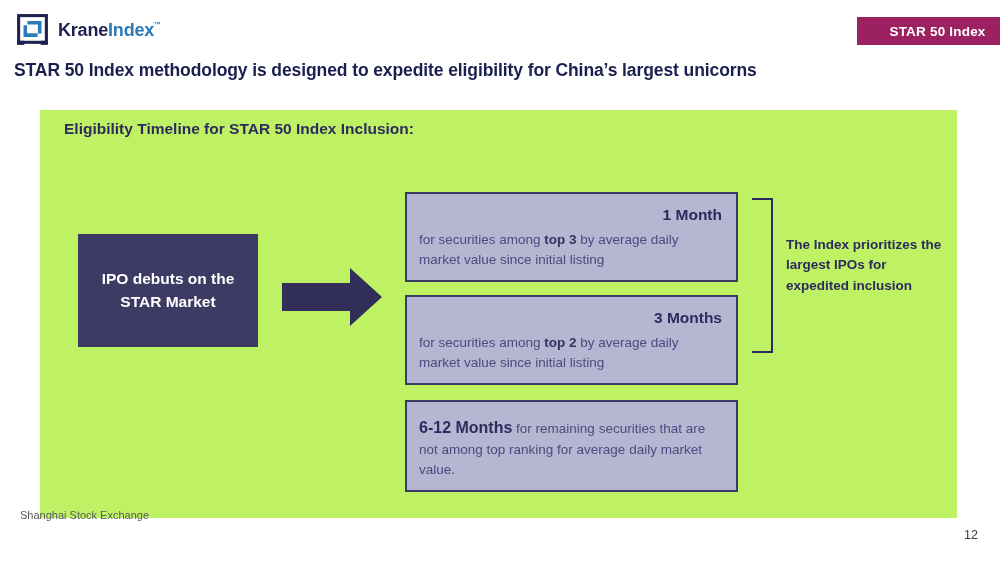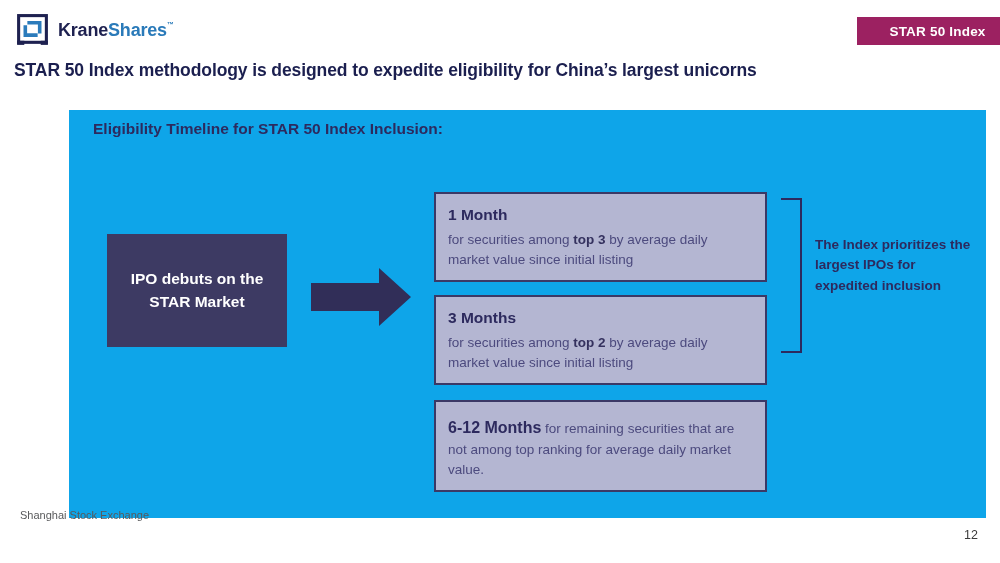--- a/index.html
+++ b/index.html
@@ -27,22 +27,21 @@
   }
 
   .page-title {
     position: absolute; left: 14px; top: 60px; width: 960px;
     color: #1b1f4f; font-size: 17.5px; font-weight: bold; letter-spacing: -0.1px;
   }
 
   
   .panel {
     position: absolute; left: 40px; top: 110px; width: 917px; height: 408px;
-    background: #0ea5e9;
-    margin-left: 29px;
+    background: #bef264;
   }
   .panel-heading {
     position: absolute; left: 24px; top: 10px;
     color: #2d2a5e; font-size: 15.5px; font-weight: bold;
   }
 
   .column-label {
     position: absolute; left: 365px; top: 61px;
     color: #2d2a5e; font-size: 12.5px; font-weight: bold;
   }
@@ -56,21 +55,21 @@
 
   .flow-arrow { position: absolute; left: 242px; top: 156px; width: 100px; height: 62px; }
 
   .timeline-box {
     position: absolute; left: 365px; width: 333px;
     background: #b4b6d2; border: 2px solid #3b3966;
     padding: 10px 14px 10px 12px;
     color: #4c4a7e; font-size: 13.5px; line-height: 1.48;
   }
   .timeline-box .box-title {
-    display: block; color: #2d2a5e; font-size: 15.5px; font-weight: bold; margin-bottom: 3px;
+    display: block; color: #2d2a5e; font-size: 15.5px; font-weight: bold; margin-bottom: 3px; text-align: right;
   }
   .timeline-box .inline-title {
     color: #2d2a5e; font-size: 16px; font-weight: bold;
   }
   .timeline-box .bold-frag { color: #34315e; font-weight: bold; }
   .box-1 { top: 82px;  height: 90px; }
   .box-2 { top: 185px; height: 90px; }
   .box-3 { top: 290px; height: 92px; padding-top: 14px; }
 
   .bracket {
@@ -99,21 +98,21 @@
 <div class="slide">
 
   <div class="logo-group">
     <svg class="logo-icon" viewBox="0 0 36 36" aria-hidden="true">
       <rect x="4.5" y="3.5" width="27" height="26" fill="none" stroke="#1e2150" stroke-width="3"></rect>
       <rect x="3" y="28" width="7" height="4" fill="#1e2150"></rect>
       <rect x="26" y="28" width="7" height="4" fill="#1e2150"></rect>
       <path d="M13 10.5 H25 V21" fill="none" stroke="#2b7bbb" stroke-width="3.5"></path>
       <path d="M23 22.5 H11 V13" fill="none" stroke="#2b7bbb" stroke-width="3.5"></path>
     </svg>
-    <div class="logo-word"><span class="krane">Krane</span><span class="shares">Shares</span><span class="tm">™</span></div>
+    <div class="logo-word"><span class="krane">Krane</span><span class="shares">Index</span><span class="tm">™</span></div>
   </div>
 
   <div class="badge">STAR 50 Index</div>
 
   <div class="page-title">STAR 50 Index methodology is designed to expedite eligibility for China’s largest unicorns</div>
 
   <div class="panel">
     <div class="panel-heading">Eligibility Timeline for STAR 50 Index Inclusion:</div>
 
 

